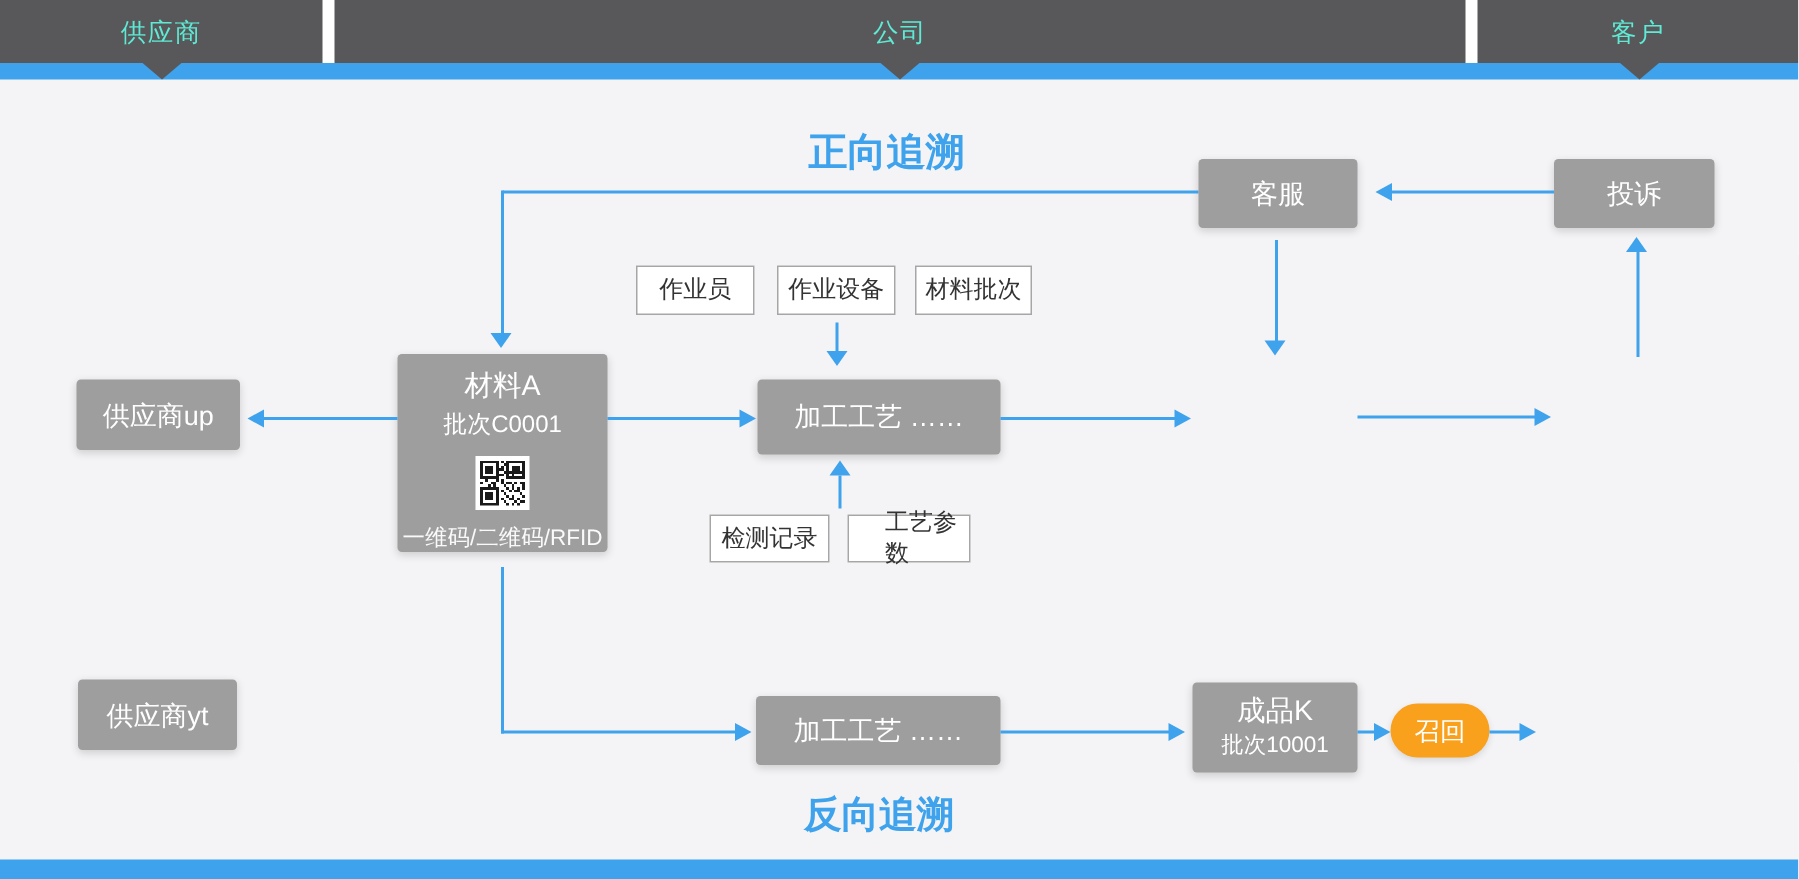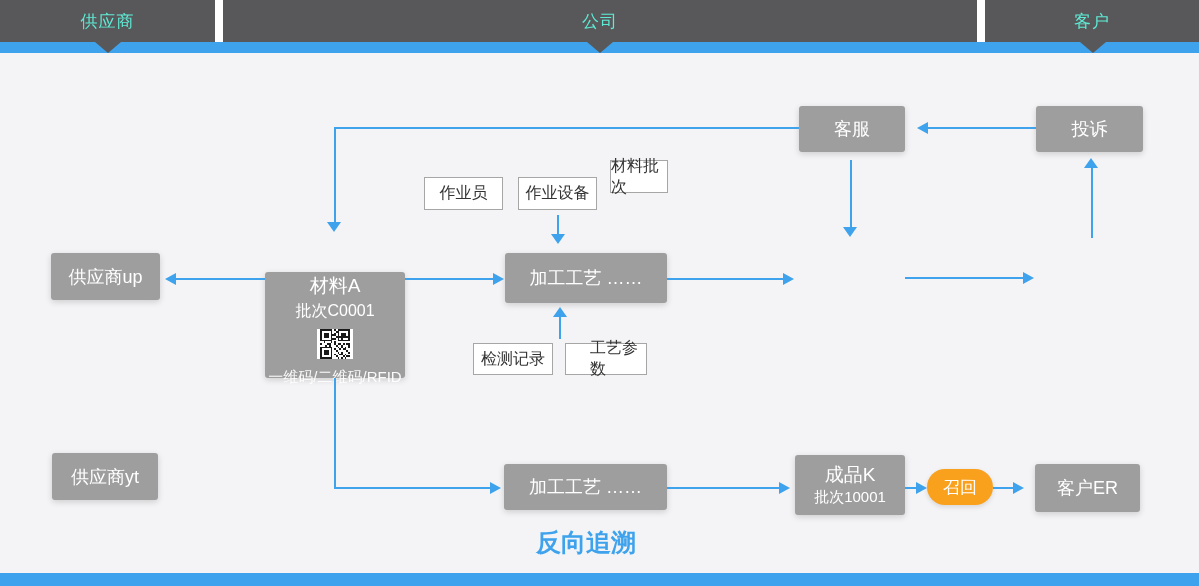--- a/index.html
+++ b/index.html
@@ -48,33 +48,34 @@
     </div>
     <div class="hdr-seg" style="left:985px;width:214px;">
       <span>客户</span>
     </div>
   </div>
   <div class="hdr-blue"></div>
   <div class="hdr-tri" style="left:95px;"></div>
   <div class="hdr-tri" style="left:587px;"></div>
   <div class="hdr-tri" style="left:1080px;"></div>
 
+  <div class="flow-title" style="left:486px;top:84px;font-size:26px;">正向追溯</div>
   <div class="flow-title" style="left:481px;top:526px;font-size:25px;">反向追溯</div>
 
   <div class="node single" style="left:799px;top:106px;width:106px;height:46px;">
     <span>客服</span>
   </div>
   <div class="node single" style="left:1036px;top:106px;width:107px;height:46px;">
     <span>投诉</span>
   </div>
   <div class="node single" style="left:51px;top:253px;width:109px;height:47px;">
     <span>供应商up</span>
   </div>
 
-  <div class="node" style="left:265px;top:236px;width:140px;height:106px;justify-content:center;padding-top:10px;box-sizing:border-box;margin-top:36px;">
+  <div class="node" style="left:265px;top:236px;width:140px;height:132px;justify-content:space-between;padding-top:10px;box-sizing:border-box;">
     <div class="t1">材料A</div>
     <div class="t2" style="font-size:16px;margin-top:3px;">批次C0001</div>
     <div class="qr-wrap">
       <svg width="30" height="30" viewBox="0 0 17 17" style="shape-rendering:crispEdges;">
         <rect x="0" y="0" width="7" height="7" fill="#1a1a1a"></rect>
           <rect x="1" y="1" width="5" height="5" fill="#fff"></rect>
           <rect x="2" y="2" width="3" height="3" fill="#1a1a1a"></rect>
         <rect x="10" y="0" width="7" height="7" fill="#1a1a1a"></rect>
           <rect x="11" y="1" width="5" height="5" fill="#fff"></rect>
           <rect x="12" y="2" width="3" height="3" fill="#1a1a1a"></rect>
@@ -97,31 +98,28 @@
   <div class="node single" style="left:504px;top:464px;width:163px;height:46px;">
     <span>加工工艺 ……</span>
   </div>
   <div class="node" style="left:795px;top:455px;width:110px;height:60px;">
     <div class="t1">成品K</div>
     <div class="t2">批次10001</div>
   </div>
   <div class="pill" style="left:927px;top:469px;width:66px;height:36px;">
     <span>召回</span>
   </div>
-  <div class="node single" style="left:1035px;top:464px;width:105px;height:48px;">
-    <span>客户ER</span>
-  </div>
 
   <div class="tag" style="left:424px;top:177px;width:79px;height:33px;">
     <span>作业员</span>
   </div>
   <div class="tag" style="left:518px;top:177px;width:79px;height:33px;">
     <span>作业设备</span>
   </div>
-  <div class="tag" style="left:610px;top:160px;width:58px;height:33px;">
+  <div class="tag" style="left:610px;top:177px;width:78px;height:33px;">
     <span>材料批次</span>
   </div>
   <div class="tag" style="left:473px;top:343px;width:80px;height:32px;">
     <span>检测记录</span>
   </div>
   <div class="tag" style="left:565px;top:343px;width:82px;height:32px;padding-left:24px;">
     <span>工艺参数</span>
   </div>
 
   <div class="hline" style="left:335px;top:127px;width:464px;"></div>

